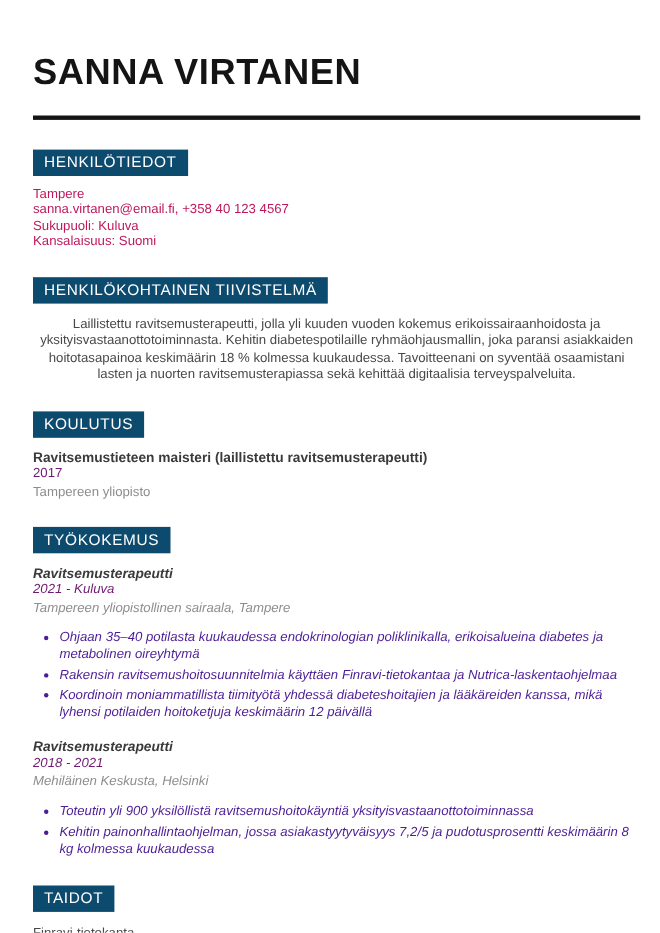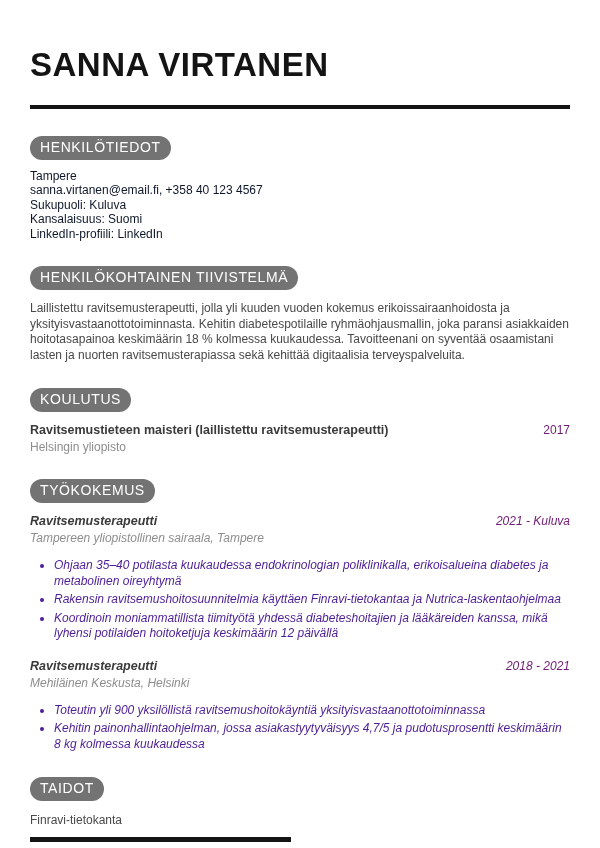--- a/index.html
+++ b/index.html
@@ -7,64 +7,65 @@
   body {
     width: 600px;
     height: 848px;
     font-family: "Liberation Sans", "DejaVu Sans", sans-serif;
     color: #444444;
     overflow: hidden;
   }
   .page {
     width: 600px;
     height: 700px;
-    padding: 46px 30px 0 30px;
+    padding: 46px 18px 0 30px;
     background: #ffffff;
   }
   .name {
     font-size: 33px;
     font-weight: 700;
     letter-spacing: 0.5px;
     color: #141414;
     line-height: 1.15;
   }
   .top-rule {
     height: 4px;
     background: #141414;
     margin-top: 21px;
   }
   .section { margin-top: 25px; }
   .section.first { margin-top: 27px; }
   .section-heading {
     display: inline-block;
-    background: #737373;
+    background: #0c4a6e;
     color: #ffffff;
     font-size: 14px;
     font-weight: 500;
     letter-spacing: 0.6px;
     padding: 3px 10px 5px 10px;
-    border-radius: 12px;
   }
   .contact-block { margin-top: 9px; }
   .contact-line {
     font-size: 12px;
     line-height: 14.5px;
-    color: #0f172a;
+    color: #be185d;
   }
   .summary-text {
     margin-top: 11px;
     font-size: 12px;
     line-height: 15.5px;
     color: #484848;
+    text-align: center;
   }
   .entry { margin-top: 11px; }
   .entry-header {
     display: flex;
     justify-content: space-between;
     align-items: baseline;
+    flex-direction: column;
   }
   .entry-title {
     font-size: 12.5px;
     font-weight: 700;
     color: #3a3a3a;
   }
   .entry-date {
     font-size: 12px;
     color: #701a75;
     white-space: nowrap;
@@ -112,37 +113,36 @@
   <h1 class="name">SANNA VIRTANEN</h1>
   <div class="top-rule"></div>
 
   <div class="section first">
     <div class="section-heading">HENKILÖTIEDOT</div>
     <div class="contact-block">
       <div class="contact-line">Tampere</div>
       <div class="contact-line">sanna.virtanen@email.fi, +358 40 123 4567</div>
       <div class="contact-line">Sukupuoli: Kuluva</div>
       <div class="contact-line">Kansalaisuus: Suomi</div>
-      <div class="contact-line">LinkedIn-profiili: LinkedIn</div>
     </div>
   </div>
 
   <div class="section">
     <div class="section-heading">HENKILÖKOHTAINEN TIIVISTELMÄ</div>
     <p class="summary-text">Laillistettu ravitsemusterapeutti, jolla yli kuuden vuoden kokemus erikoissairaanhoidosta ja yksityisvastaanottotoiminnasta. Kehitin diabetespotilaille ryhmäohjausmallin, joka paransi asiakkaiden hoitotasapainoa keskimäärin 18 % kolmessa kuukaudessa. Tavoitteenani on syventää osaamistani lasten ja nuorten ravitsemusterapiassa sekä kehittää digitaalisia terveyspalveluita.</p>
   </div>
 
   <div class="section">
     <div class="section-heading">KOULUTUS</div>
     <div class="entry">
       <div class="entry-header">
         <div class="entry-title">Ravitsemustieteen maisteri (laillistettu ravitsemusterapeutti)</div>
         <div class="entry-date">2017</div>
       </div>
-      <div class="entry-sub">Helsingin yliopisto</div>
+      <div class="entry-sub">Tampereen yliopisto</div>
     </div>
   </div>
 
   <div class="section">
     <div class="section-heading">TYÖKOKEMUS</div>
 
     <div class="job">
       <div class="entry-header">
         <div class="entry-title">Ravitsemusterapeutti</div>
         <div class="entry-date">2021 - Kuluva</div>
@@ -156,21 +156,21 @@
     </div>
 
     <div class="job">
       <div class="entry-header">
         <div class="entry-title">Ravitsemusterapeutti</div>
         <div class="entry-date">2018 - 2021</div>
       </div>
       <div class="entry-sub">Mehiläinen Keskusta, Helsinki</div>
       <ul class="bullets">
         <li>Toteutin yli 900 yksilöllistä ravitsemushoitokäyntiä yksityisvastaanottotoiminnassa</li>
-        <li>Kehitin painonhallintaohjelman, jossa asiakastyytyväisyys 4,7/5 ja pudotusprosentti keskimäärin 8 kg kolmessa kuukaudessa</li>
+        <li>Kehitin painonhallintaohjelman, jossa asiakastyytyväisyys 7,2/5 ja pudotusprosentti keskimäärin 8 kg kolmessa kuukaudessa</li>
       </ul>
     </div>
   </div>
 
   <div class="section">
     <div class="section-heading">TAIDOT</div>
     <div class="skills-grid">
       <div class="skill">
         <div class="skill-label">Finravi-tietokanta</div>
         <div class="skill-bar"></div>

